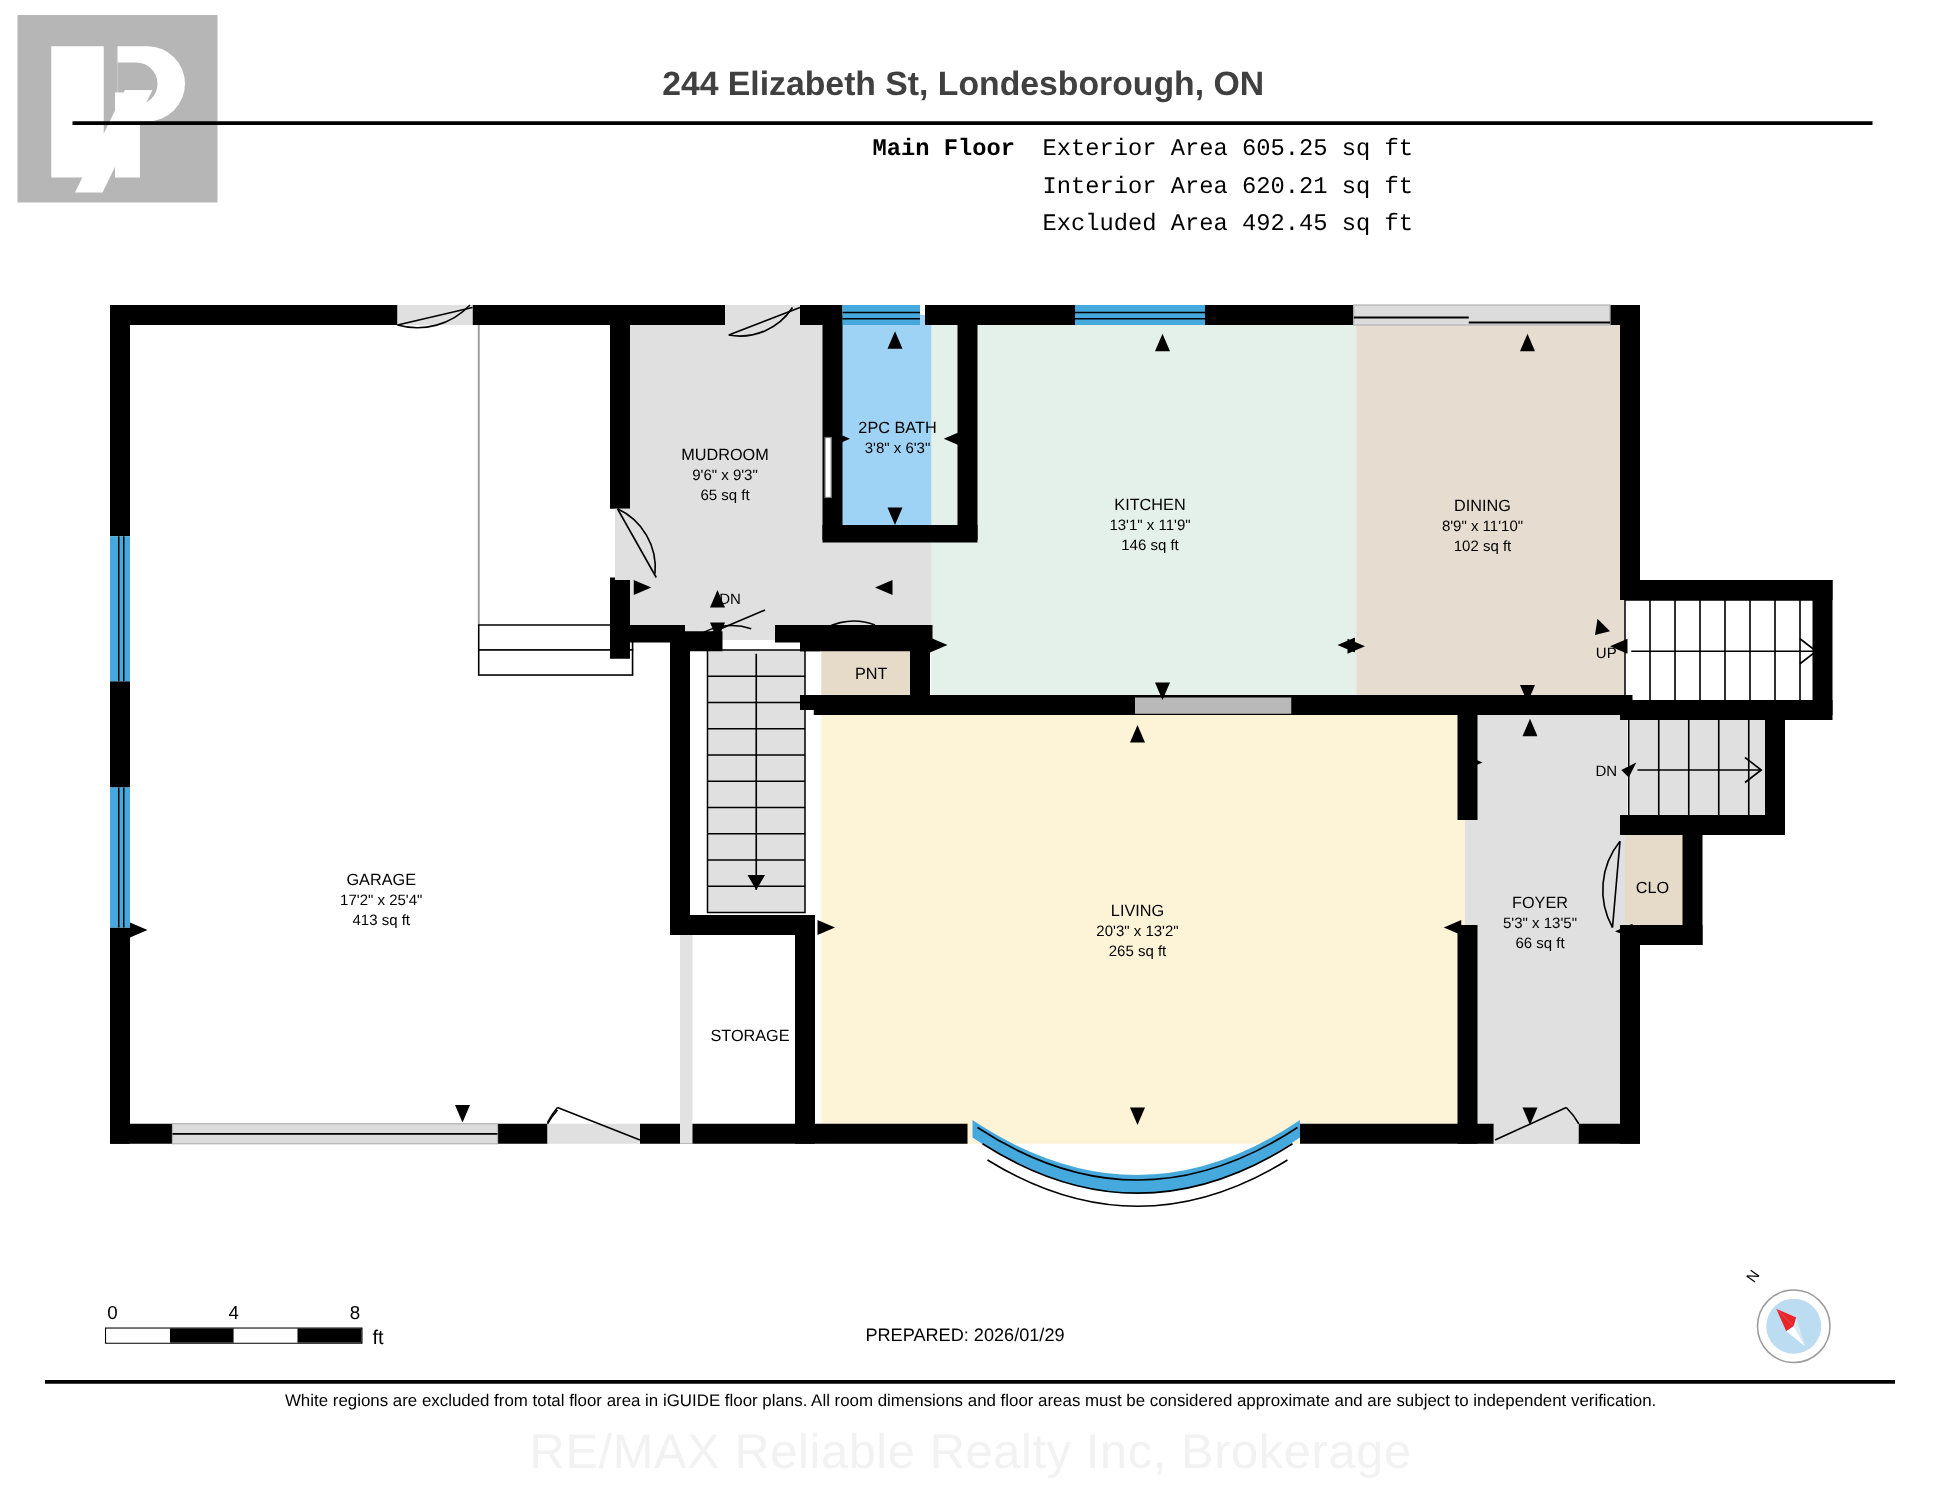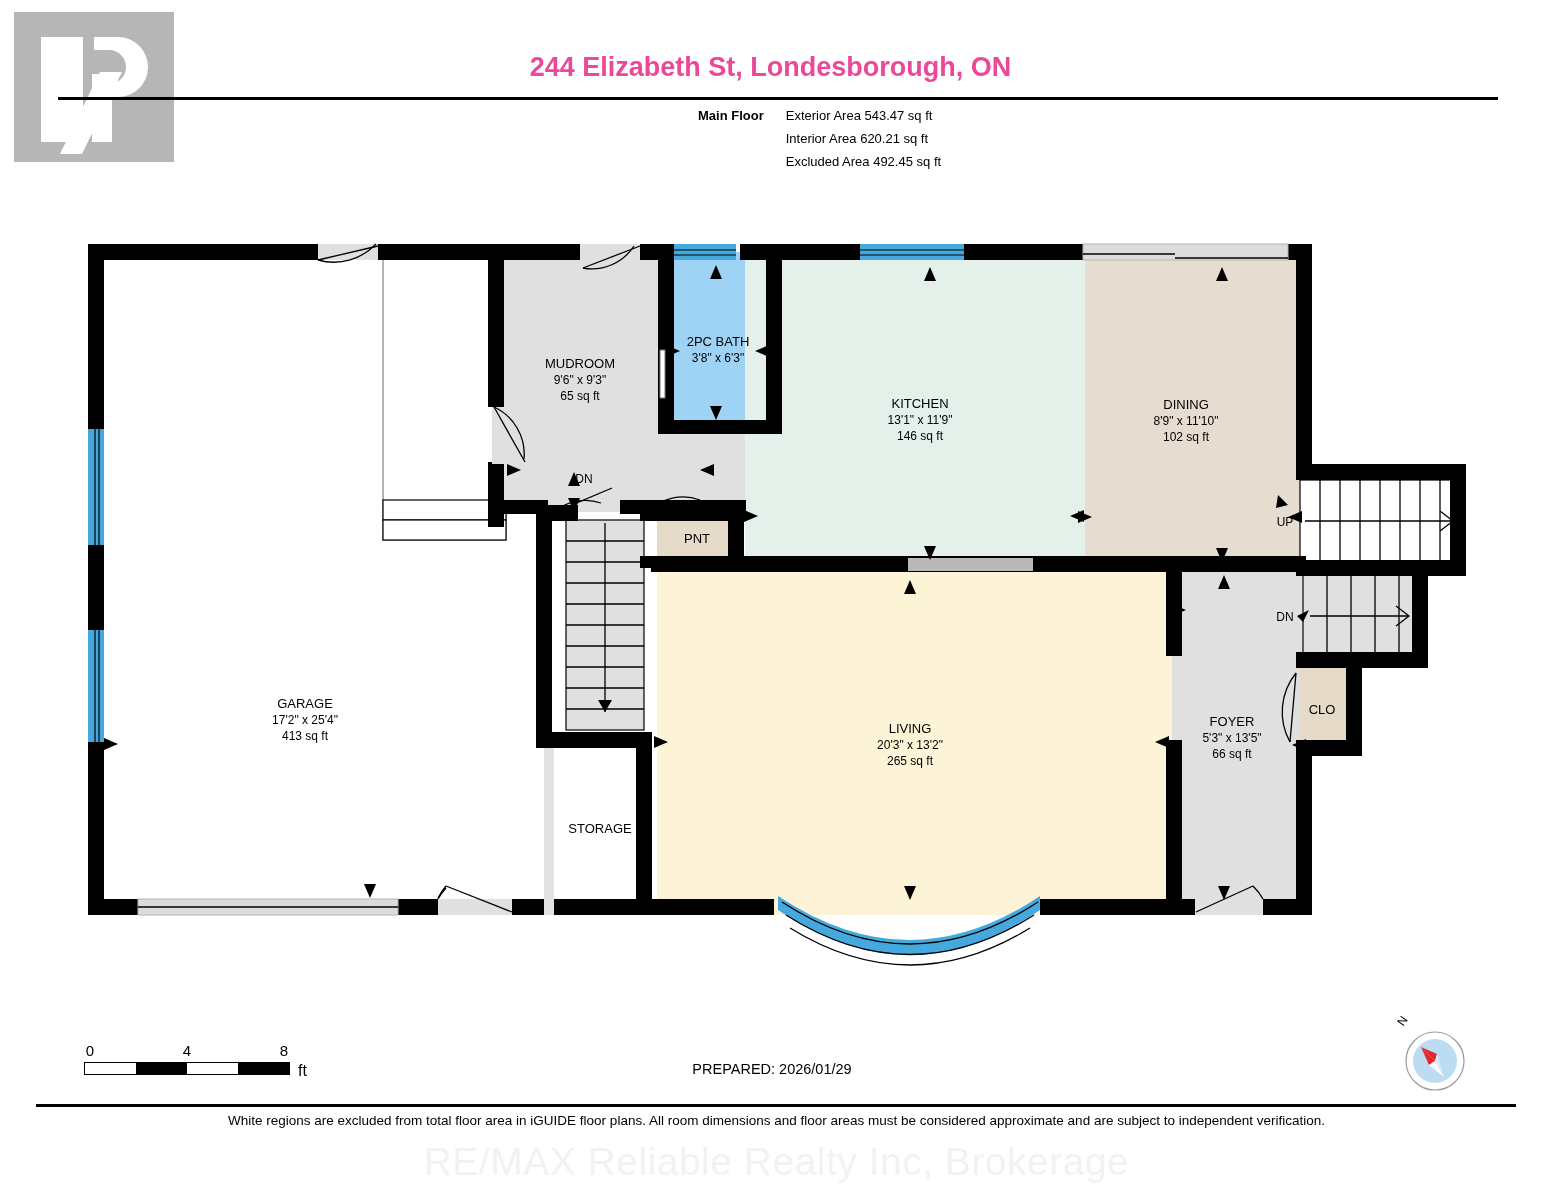--- a/index.html
+++ b/index.html
@@ -49,28 +49,28 @@
   #realtor-logo .word {
     margin-top: 4px;
     font-size: 34px; letter-spacing: 2px;
     color: #b0b0b0; font-family: "Liberation Sans", sans-serif;
   }
   #realtor-logo .word sup { font-size: 13px; vertical-align: super; }
 
   #title {
     position: absolute; left: 0; top: 52px; width: 1541px;
     text-align: center;
-    font-size: 27px; font-weight: bold; color: #ec4899;
+    font-size: 27px; font-weight: bold; color: #404040;
   }
   #title-rule {
     position: absolute; left: 58px; top: 97px;
     width: 1440px; height: 3px; background: #000;
   }
 
-  #areas { position: absolute; left: 698px; top: 108px; font-size: 13px; color:#000; }
+  #areas { position: absolute; left: 698px; top: 108px; font-size: 19px; color:#000;font-family:Liberation Mono, monospace; }
   #areas table { border-collapse: collapse; }
   #areas td { padding: 0 0 8px 0; vertical-align: top; white-space: nowrap; }
   #areas td.lbl { font-weight: bold; padding-right: 22px; }
 
   
   #plan { position: absolute; left: 0; top: 0; width: 1553px; height: 1000px; }
 
   
   #scale { position: absolute; left: 84px; top: 1042px; width: 220px; }
   #scale .ticks { position: relative; height: 20px; font-size: 15px; color: #000; }
@@ -122,21 +122,21 @@
 </div>
 
 <div id="title">244 Elizabeth St, Londesborough, ON</div>
 <div id="title-rule"></div>
 
 <div id="areas">
   <table>
     <tbody>
         <tr>
       <td class="lbl" rowspan="3">Main Floor</td>
-      <td>Exterior Area 543.47 sq ft</td>
+      <td>Exterior Area 605.25 sq ft</td>
     </tr>
     <tr>
           <td>Interior Area 620.21 sq ft</td>
         </tr>
     <tr>
           <td>Excluded Area 492.45 sq ft</td>
         </tr>
   </tbody>
     </table>
 </div>

